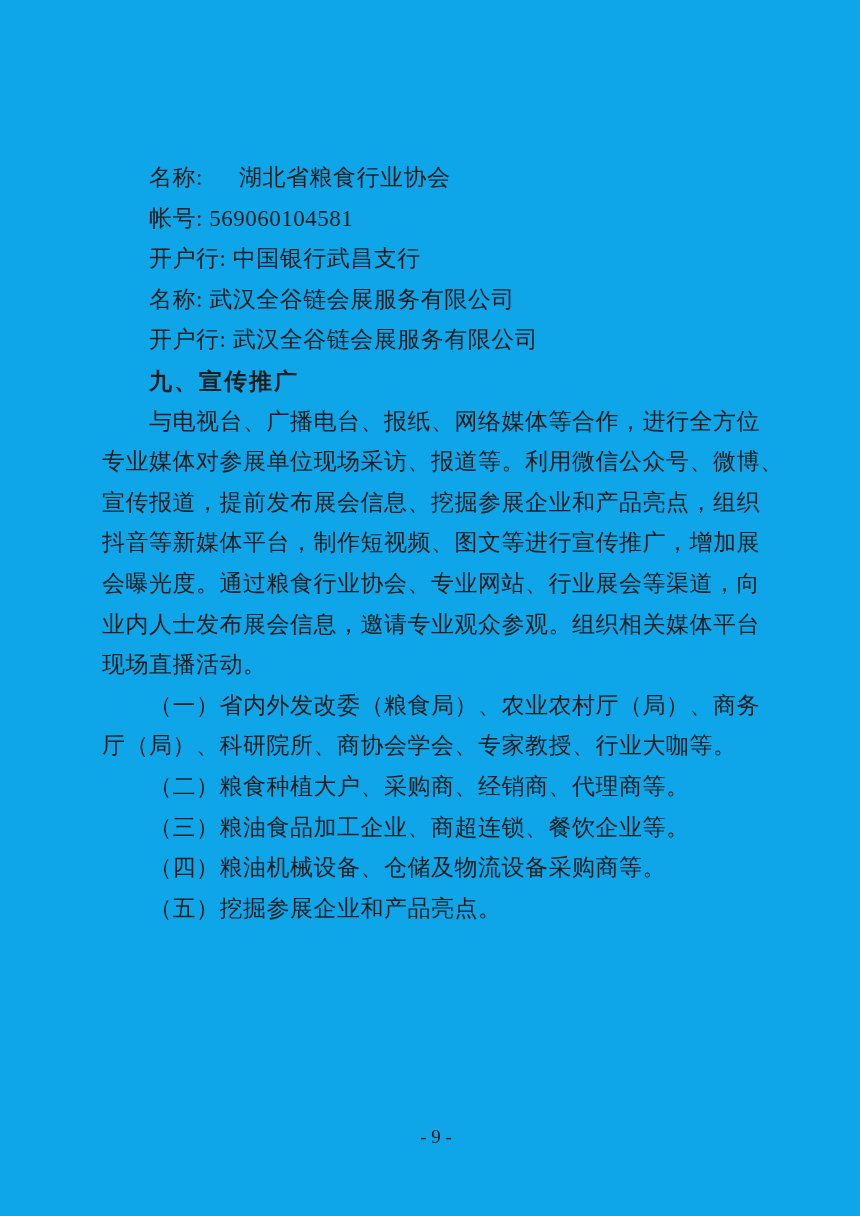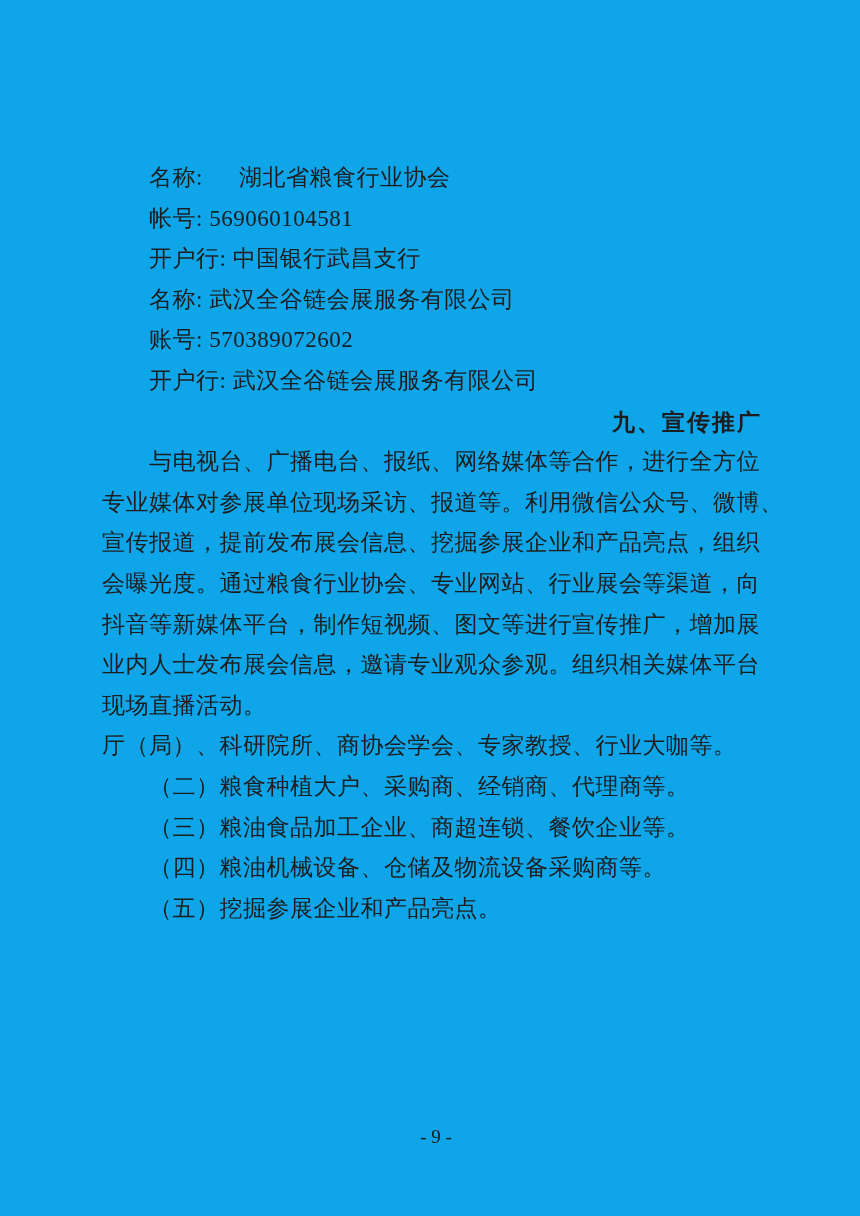--- a/index.html
+++ b/index.html
@@ -31,21 +31,20 @@
     letter-spacing: 0.5px;
     overflow: visible;
   }
   .line.indent {
     text-indent: 47px;
   }
   .line.heading {
     font-family: "Liberation Sans", "DejaVu Sans", sans-serif;
     font-weight: 700;
     letter-spacing: 2px;
-    text-align: right;
   }
   .page-number {
     position: absolute;
     left: 0;
     top: 1126px;
     width: 100%;
     text-align: center;
     font-size: 19px;
     color: #161616;
     white-space: pre;
@@ -56,30 +55,30 @@
 <body>
 
 <div class="sheet">
 
   <div class="doc-body">
 
   <div class="line indent">名称:　  湖北省粮食行业协会</div>
       <div class="line indent">帐号: 569060104581</div>
       <div class="line indent">开户行: 中国银行武昌支行</div>
       <div class="line indent">名称: 武汉全谷链会展服务有限公司</div>
-      <div class="line indent">账号: 570389072602</div>
       <div class="line indent">开户行: 武汉全谷链会展服务有限公司</div>
       <div class="line indent heading">九、宣传推广</div>
       <div class="line indent">与电视台、广播电台、报纸、网络媒体等合作，进行全方位</div>
       <div class="line">专业媒体对参展单位现场采访、报道等。利用微信公众号、微博、</div>
       <div class="line">宣传报道，提前发布展会信息、挖掘参展企业和产品亮点，组织</div>
+      <div class="line">抖音等新媒体平台，制作短视频、图文等进行宣传推广，增加展</div>
       <div class="line">会曝光度。通过粮食行业协会、专业网站、行业展会等渠道，向</div>
-      <div class="line">抖音等新媒体平台，制作短视频、图文等进行宣传推广，增加展</div>
       <div class="line">业内人士发布展会信息，邀请专业观众参观。组织相关媒体平台</div>
       <div class="line">现场直播活动。</div>
+      <div class="line indent">（一）省内外发改委（粮食局）、农业农村厅（局）、商务</div>
       <div class="line">厅（局）、科研院所、商协会学会、专家教授、行业大咖等。</div>
       <div class="line indent">（二）粮食种植大户、采购商、经销商、代理商等。</div>
       <div class="line indent">（三）粮油食品加工企业、商超连锁、餐饮企业等。</div>
       <div class="line indent">（四）粮油机械设备、仓储及物流设备采购商等。</div>
       <div class="line indent">（五）挖掘参展企业和产品亮点。</div>
     </div>
 
   <div class="page-number">- 9 -</div>
 
 </div>

